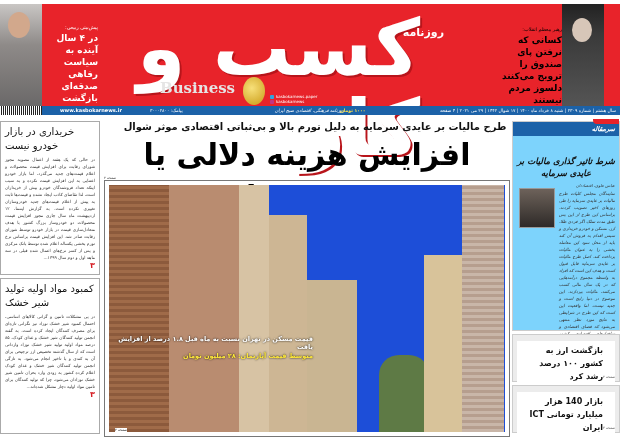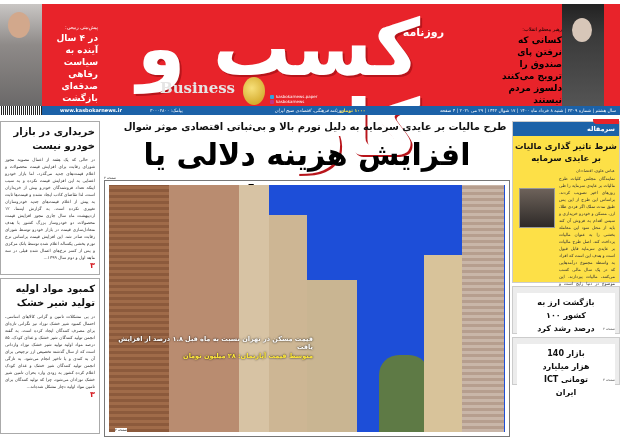--- a/index.html
+++ b/index.html
@@ -46,36 +46,36 @@
   .b6 { left: 315px; top: 70px; width: 38px; height: 100%; background: #d8c39a; }
   .b7 { left: 353px; top: 0; width: 42px; height: 100%; background: repeating-linear-gradient(0deg,#c9b6a8 0,#c9b6a8 3px,#b69e8e 3px,#b69e8e 6px); }
   .b8 { left: 270px; top: 170px; width: 50px; height: 100%; background: #5e7a45; border-radius: 20px 20px 0 0; }
   .photo-caption { position: absolute; left: 4px; top: 150px; width: 200px; direction: rtl; text-align: right; color: #fff; }
   .photo-caption .kicker { font-size: 6.5px; font-weight: bold; display: block; text-shadow: 0 0 2px #000; }
   .photo-caption .title { font-size: 17px; font-weight: bold; display: block; line-height: 22px; text-shadow: 1px 1px 2px #000; }
   .photo-caption .sub { font-size: 6.5px; font-weight: bold; color: #ffe93b; display: block; line-height: 10px; text-shadow: 0 0 2px #000; }
   .photo-page { position: absolute; left: 6px; bottom: 0px; font-size: 3.5px; color: #222; background: #fff; }
   .left-col { position: absolute; left: 0; top: 121px; width: 100px; }
   .box { border: 1px solid #aaa; padding: 3px 4px; margin-bottom: 3px; direction: rtl; text-align: right; background: #fff; }
-  .box h3 { font-size: 10px; font-weight: bold; text-align: right; line-height: 14px; color: #111; }
+  .box h3 { font-size: 10px; font-weight: normal; text-align: left; line-height: 14px; color: #111; }
   .box p { font-size: 4.3px; line-height: 7px; color: #333; text-align: justify; margin-top: 3px; }
   .box .num { color: #d61f26; font-size: 8px; font-weight: bold; display: block; text-align: right; }
   .box1 { height: 154px; }
   .box2 { height: 156px; }
   .right-col { position: absolute; left: 512px; top: 121px; width: 108px; }
-  .editorial { background: #fde047; border: 1px solid #ccc; height: 162px; direction: rtl; text-align: right; position: relative; }
+  .editorial { background: #7dd3fc; border: 1px solid #ccc; height: 210px; direction: rtl; text-align: right; position: relative; font-style: italic; }
   .editorial .band { background: #1c62a8; color: #fff; font-size: 6.5px; font-weight: bold; height: 14px; line-height: 14px; padding-right: 4px; position: relative; }
   .editorial .band::after { content: ""; position: absolute; right: 0; top: -3px; width: 26px; height: 5px; background: #e8232a; border-radius: 0 0 0 4px; }
-  .editorial h3 { font-size: 8.5px; font-weight: bold; text-align: center; line-height: 12px; margin-top: 4px; color: #111; }
+  .editorial h3 { font-size: 8.5px; font-weight: bold; text-align: center; line-height: 12px; margin-top: 19px; color: #111; }
   .editorial .author { font-size: 4px; color: #333; margin: 4px 4px 0 0; }
   .editorial .author-photo { position: absolute; left: 6px; top: 66px; width: 36px; height: 40px; background: linear-gradient(180deg,#6d625a,#2e2a28); border: 1px solid #999; }
   .editorial p { font-size: 4.3px; line-height: 7px; color: #333; margin: 2px 4px 0 4px; text-align: justify; }
   .editorial .more { color: #d61f26; font-size: 4.5px; margin: 3px 4px 0 0; }
   .teaser { background: #ececec; border: 1px solid #ccc; height: 48px; margin-top: 3px; direction: rtl; padding: 6px 4px 0 4px; position: relative; }
-  .teaser h4 { background: #fff; font-size: 8px; font-weight: bold; text-align: center; line-height: 13px; padding: 3px 20px; color: #111; }
+  .teaser h4 { background: #fff; font-size: 8px; font-weight: bold; line-height: 13px; padding: 3px 12px; color: #111; }
   .teaser .pg { position: absolute; right: 4px; bottom: 2px; font-size: 3.5px; color: #555; }
 </style>
 </head>
 <body>
 
 <div class="masthead">
   <div class="mast-left-photo"></div>
   <div class="mast-left-text">
     <span class="kicker">پیش‌بینی ربیعی:</span>
     <span class="quote">در ۴ سال آینده به سیاست رفاهی صدقه‌ای بازگشت خواهیم کرد</span>

